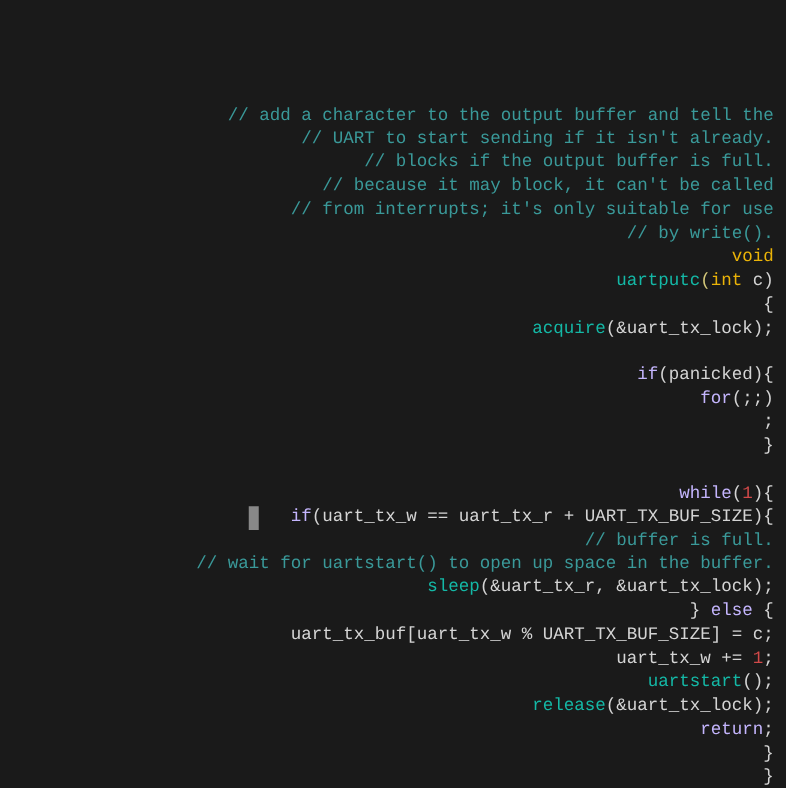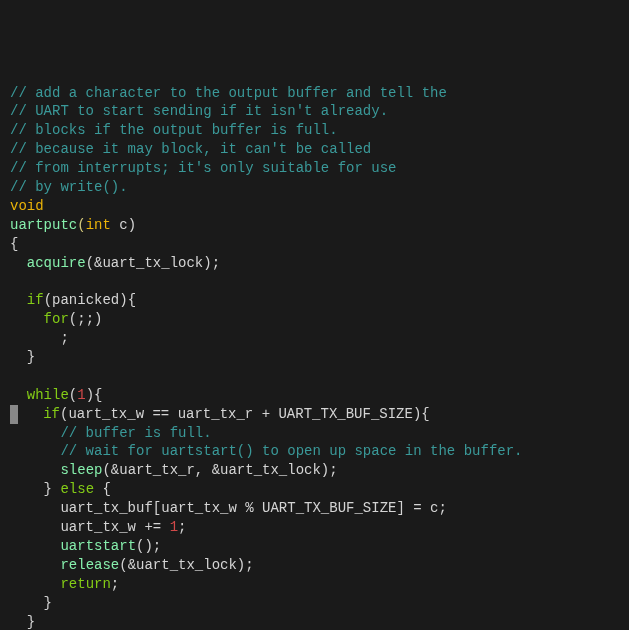--- a/index.html
+++ b/index.html
@@ -13,33 +13,34 @@
       font-family: 'Consolas', 'Monaco', 'Courier New', monospace;
       font-size: 14px;
       line-height: 1.35;
       padding: 8px 10px;
       white-space: pre;
       width: 629px;
       height: 630px;
       overflow: hidden;
     }
     .comment { color: #3a9999; }
-    .keyword { color: #84cc16; }
+    .keyword { color: #c4b5fd; }
     .type { color: #eab308; }
-    .func-name { color: #86efac; }
+    .func-name { color: #14b8a6; }
     .number { color: #d14949; }
     .paren { color: #d4c87a; }
     .cursor {
       background: #888;
       color: #888;
       display: inline-block;
       width: 8px;
     }
     .code-line {
       display: block;
+      text-align: right;
     }
   </style>
 </head>
 <body>
 
 
 
 <div><span class="code-line"><span class="comment">// add a character to the output buffer and tell the</span></span><span class="code-line"><span class="comment">// UART to start sending if it isn't already.</span></span><span class="code-line"><span class="comment">// blocks if the output buffer is full.</span></span><span class="code-line"><span class="comment">// because it may block, it can't be called</span></span><span class="code-line"><span class="comment">// from interrupts; it's only suitable for use</span></span><span class="code-line"><span class="comment">// by write().</span></span><span class="code-line"><span class="type">void</span></span><span class="code-line"><span class="func-name">uartputc</span><span class="paren">(</span><span class="type">int</span><span> c)</span></span><span class="code-line"><span>{</span></span><span class="code-line"><span>  </span><span class="func-name">acquire</span><span>(&amp;uart_tx_lock);</span></span><span class="code-line"> </span><span class="code-line"><span>  </span><span class="keyword">if</span><span>(panicked){</span></span><span class="code-line"><span>    </span><span class="keyword">for</span><span>(;;)</span></span><span class="code-line"><span>      ;</span></span><span class="code-line"><span>  }</span></span><span class="code-line"> </span><span class="code-line"><span>  </span><span class="keyword">while</span><span>(</span><span class="number">1</span><span>){</span></span><span class="code-line"><span class="cursor"> </span><span>   </span><span class="keyword">if</span><span>(uart_tx_w == uart_tx_r + UART_TX_BUF_SIZE){</span></span><span class="code-line"><span class="comment">      // buffer is full.</span></span><span class="code-line"><span class="comment">      // wait for uartstart() to open up space in the buffer.</span></span><span class="code-line"><span>      </span><span class="func-name">sleep</span><span>(&amp;uart_tx_r, &amp;uart_tx_lock);</span></span><span class="code-line"><span>    } </span><span class="keyword">else</span><span> {</span></span><span class="code-line"><span>      uart_tx_buf[uart_tx_w % UART_TX_BUF_SIZE] = c;</span></span><span class="code-line"><span>      uart_tx_w += </span><span class="number">1</span><span>;</span></span><span class="code-line"><span>      </span><span class="func-name">uartstart</span><span>();</span></span><span class="code-line"><span>      </span><span class="func-name">release</span><span>(&amp;uart_tx_lock);</span></span><span class="code-line"><span>      </span><span class="keyword">return</span><span>;</span></span><span class="code-line"><span>    }</span></span><span class="code-line"><span>  }</span></span></div>
 
 

